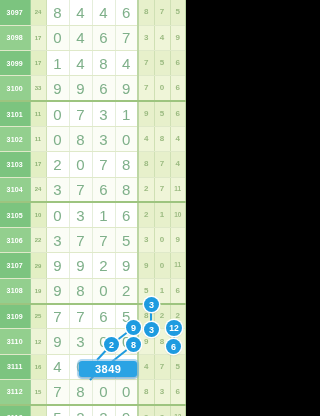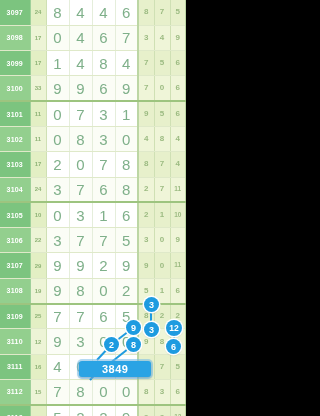--- a/index.html
+++ b/index.html
@@ -48,21 +48,21 @@
   tr.grp td{border-bottom:2px solid #9dc47f;}
 
   
   #overlay{position:absolute;left:0;top:0;width:186px;height:416px;pointer-events:none;}
   .bub{position:absolute;width:15px;height:15px;border-radius:50%;
        background:#1e9be0;color:#fff;font-size:9px;font-weight:bold;
        display:flex;align-items:center;justify-content:center;
        box-shadow:0 0 0 1.5px #fff,0 1px 2px rgba(0,0,0,.35);}
   .bub.wide{width:16px;height:16px;font-size:8.5px;}
   .tip{position:absolute;background:#2aa3e4;color:#ffffff;font-size:11px;
-       font-weight:bold;padding:2px 23px;border-radius:3px;
+       font-weight:bold;padding:2px 16px;border-radius:3px;
        box-shadow:0 0 0 2px rgba(120,190,235,.55),0 1px 3px rgba(0,0,0,.4);
        letter-spacing:.5px;}
   .tip .ring{position:absolute;left:50%;top:50%;transform:translate(-50%,-50%);
        width:15px;height:15px;border-radius:50%;background:#1e9be0;
        box-shadow:0 0 0 1.5px #fff;z-index:-1;}
 </style>
 </head>
 <body>
 
 <div id="app">

